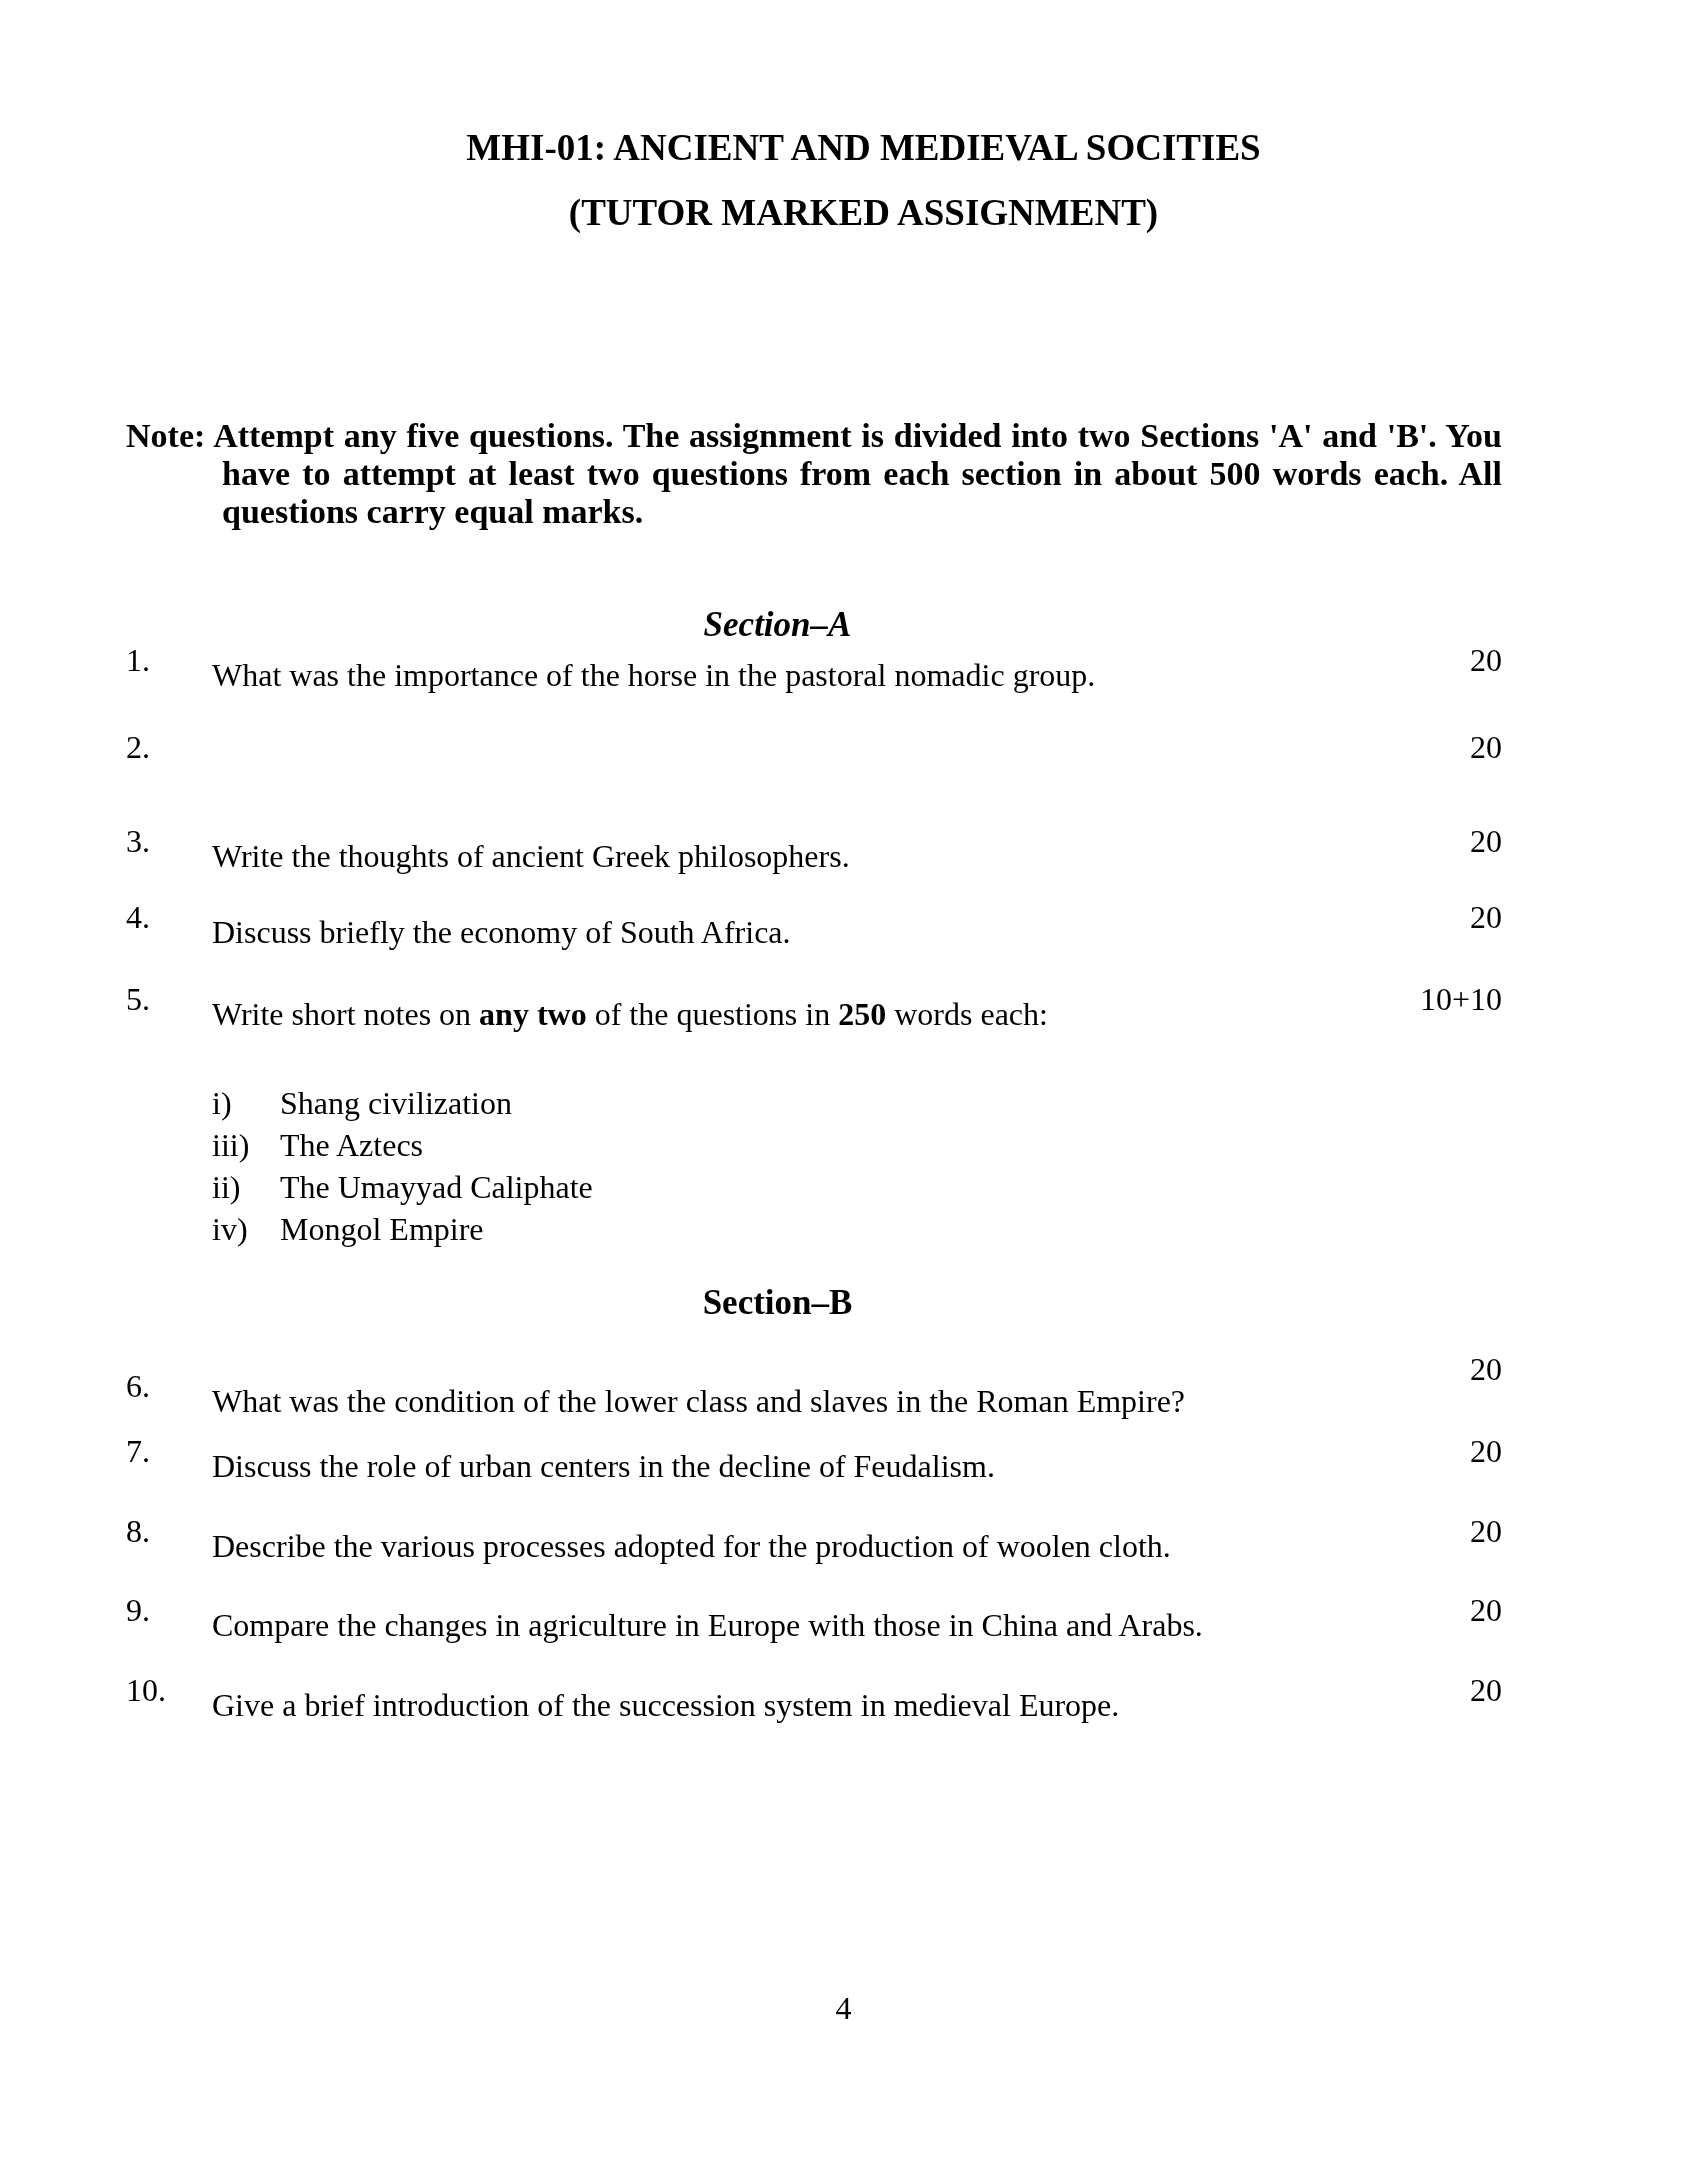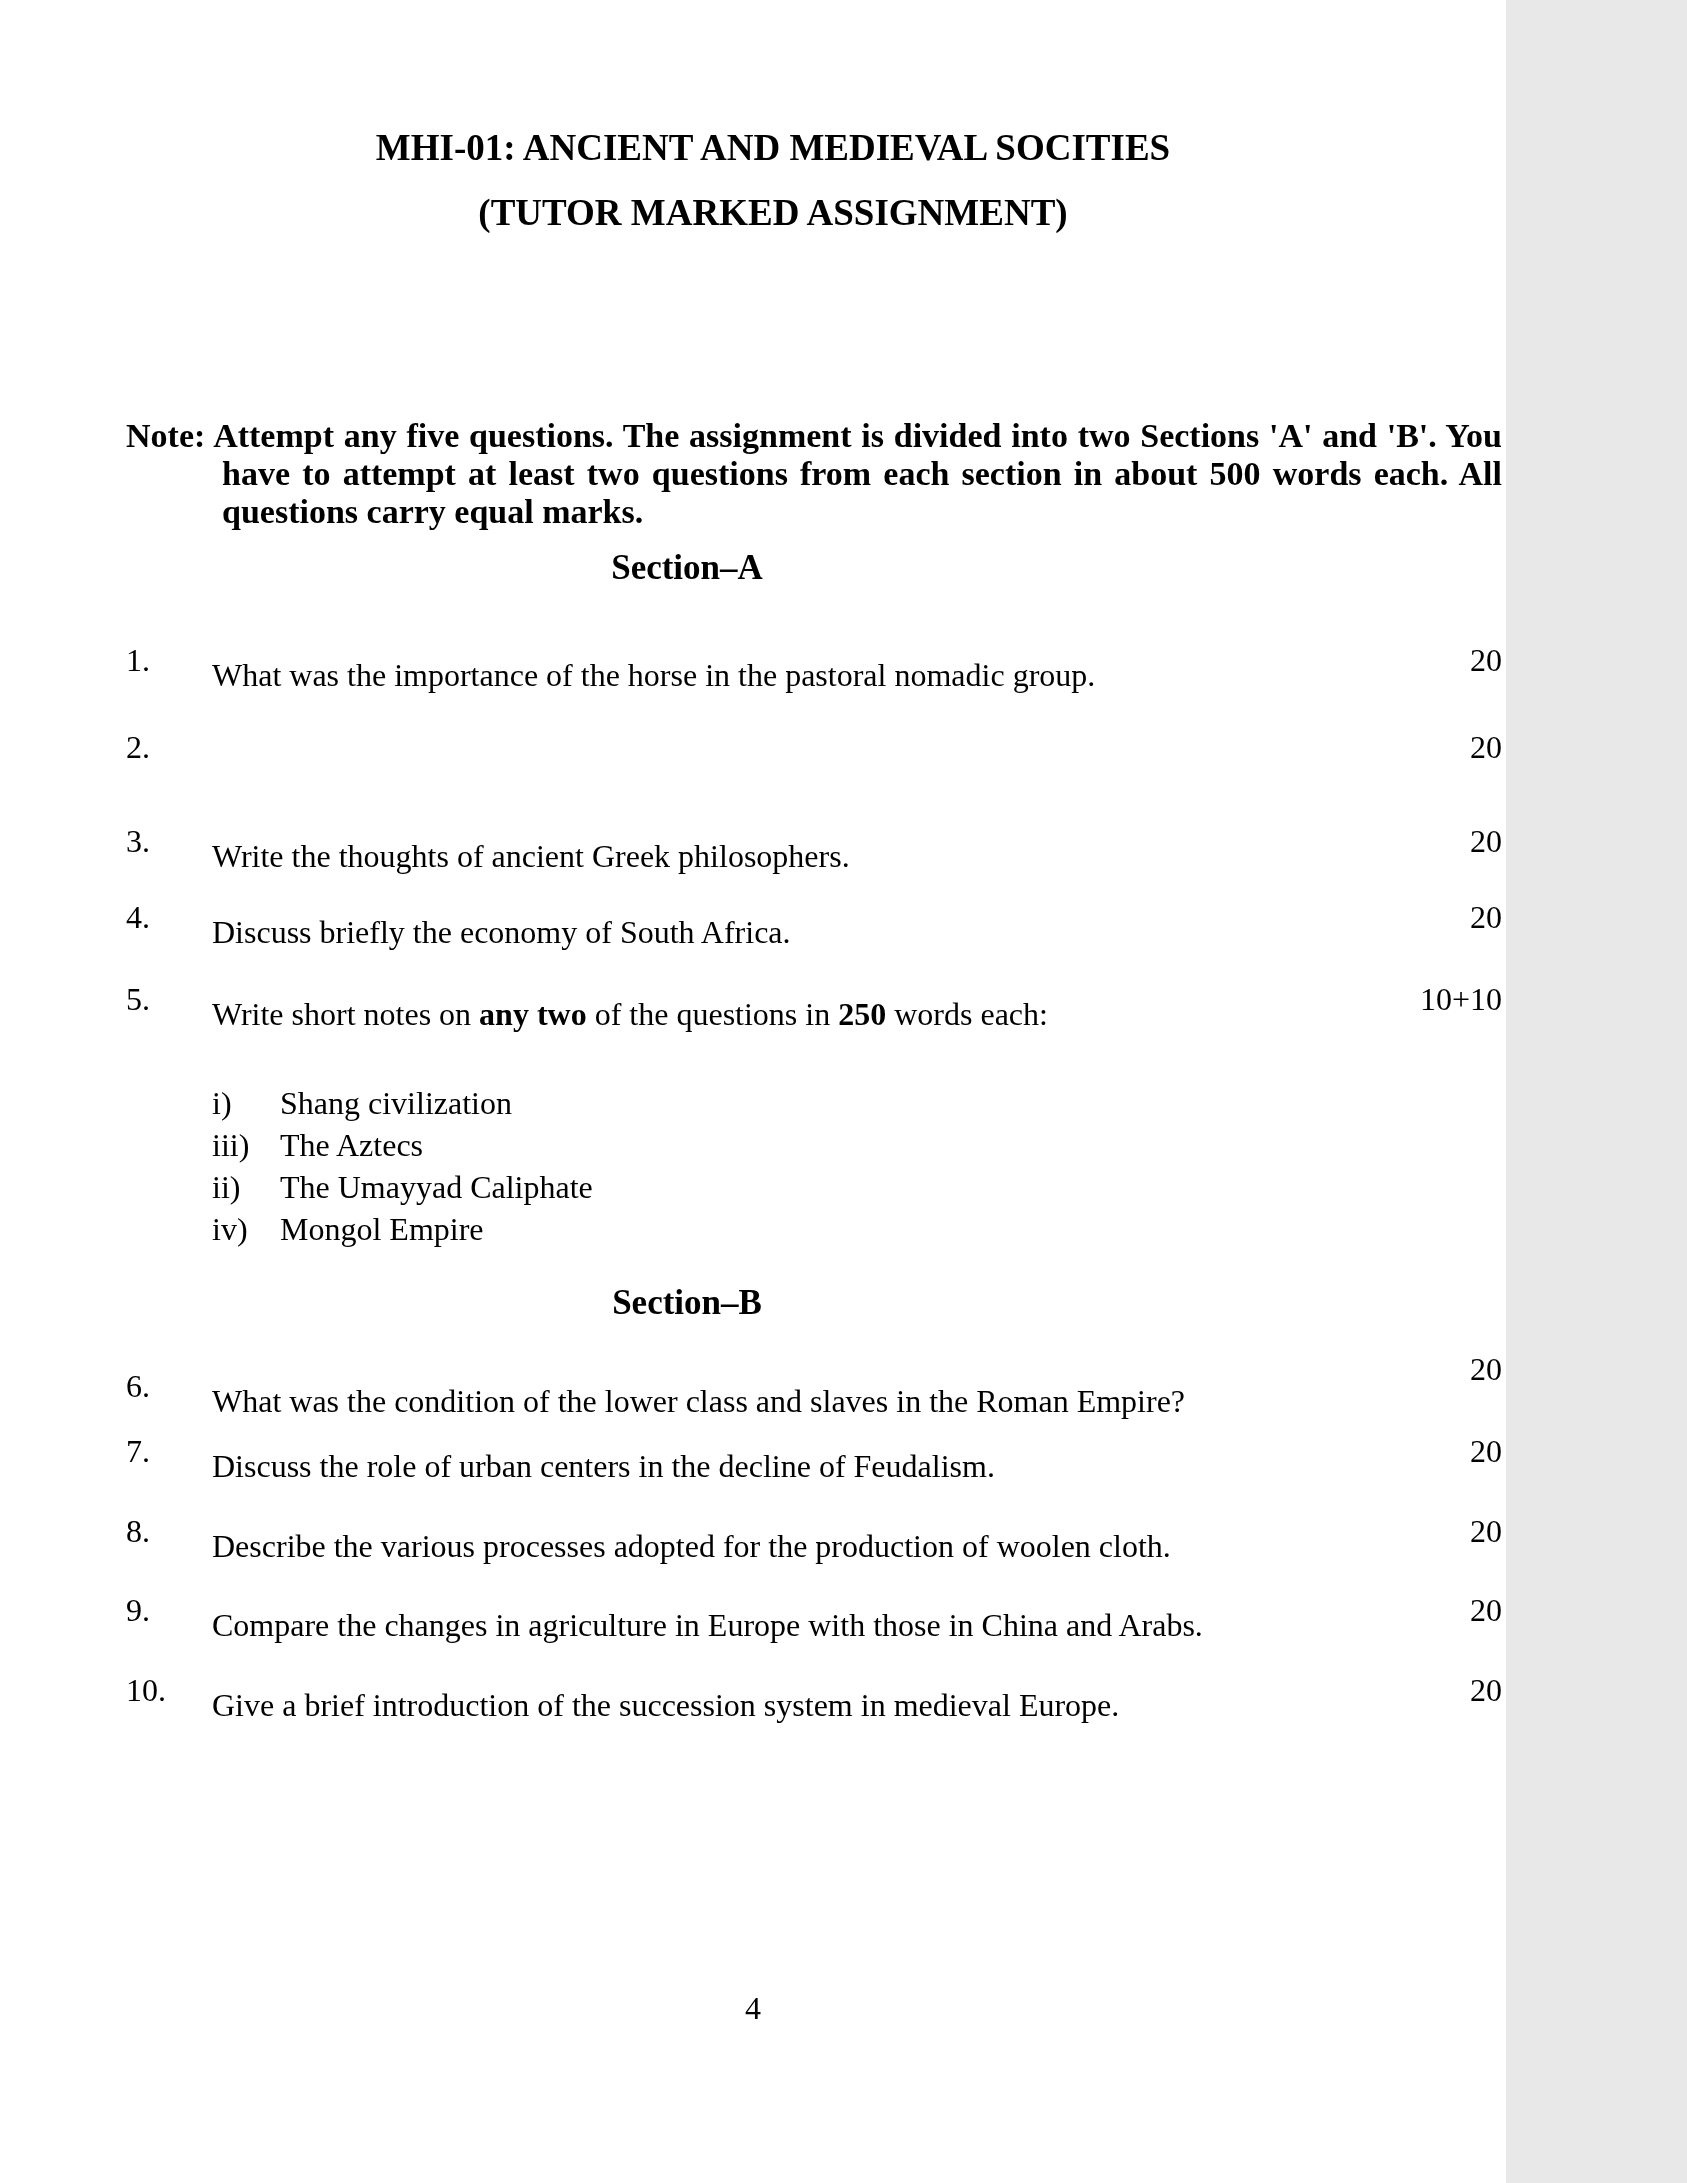--- a/index.html
+++ b/index.html
@@ -1,18 +1,18 @@
 <!DOCTYPE html>
 <html style="font-size:10.6px"><head>
 <meta charset="utf-8">
 <style>
   html,body{margin:0;padding:0;background:#e8e8e8;}
   .page{
     position:relative;
-    width:1506px;height:2183px;
+    width:1687px;height:2183px;
     background:#ffffff;color:#000000;
     font-family:"Liberation Serif","DejaVu Serif",serif;
     font-size:32px;line-height:38px;
     overflow:hidden;
   }
   .abs{position:absolute;}
   .doc-title{
     top:126px;left:40px;right:0;
     text-align:center;font-weight:bold;font-size:37px;line-height:44px;
     white-space:nowrap;
@@ -32,21 +32,21 @@
     font-weight:bold;font-size:34px;line-height:38px;
     text-align:justify;
     padding-left:96px;text-indent:-96px;
     box-sizing:border-box;
   }
   .sec-heading{
     left:0;right:132px;
     text-align:center;font-weight:bold;font-size:35px;line-height:42px;
     white-space:nowrap;
   }
-  .sec-a{top:547px;}
+  .sec-a{top:604px;font-style:italic;}
   .sec-b{top:1282px;}
   .q-row{
     left:126px;width:1376px;
     display:flex;align-items:flex-start;
   }
   .q-num{width:86px;flex:none;}
   .q-text{width:1171px;flex:none;white-space:nowrap;margin-top:15px;}
   .q-marks{flex:1 1 auto;text-align:right;white-space:nowrap;}
   .q-marks.raised{position:relative;top:-17px;}
   .q1{top:641px;} .q2{top:728px;} .q3{top:822px;} .q4{top:898px;} .q5{top:980px;}

